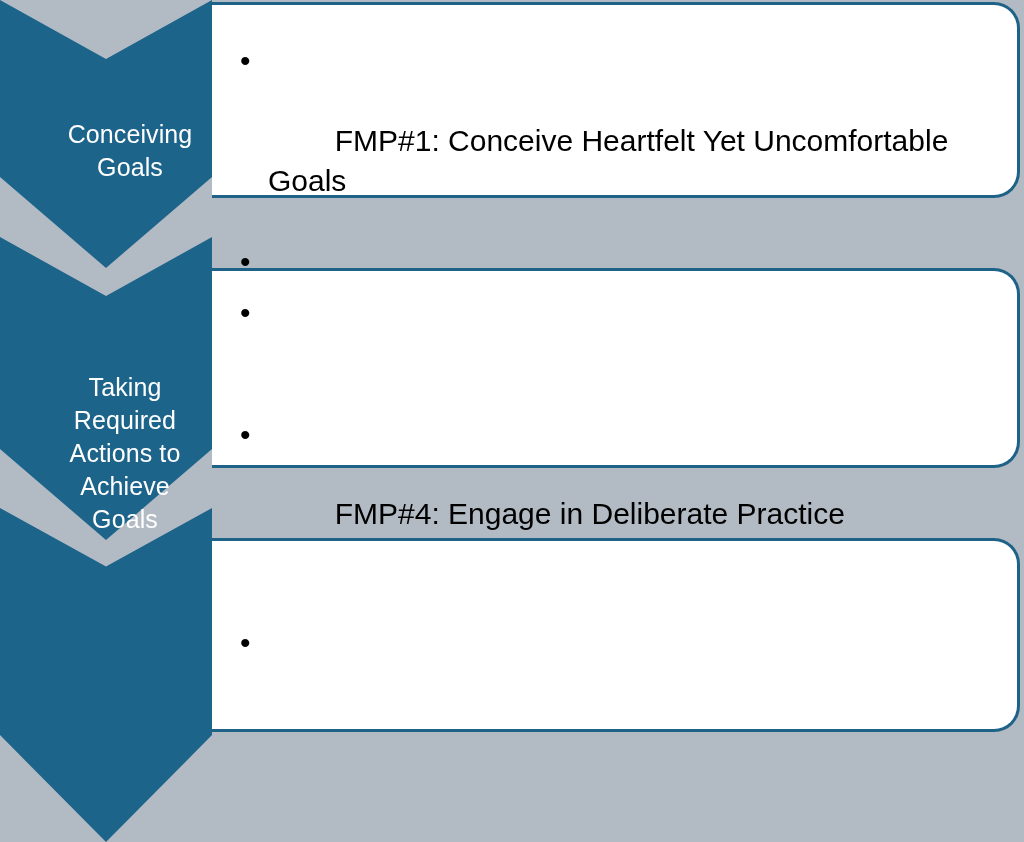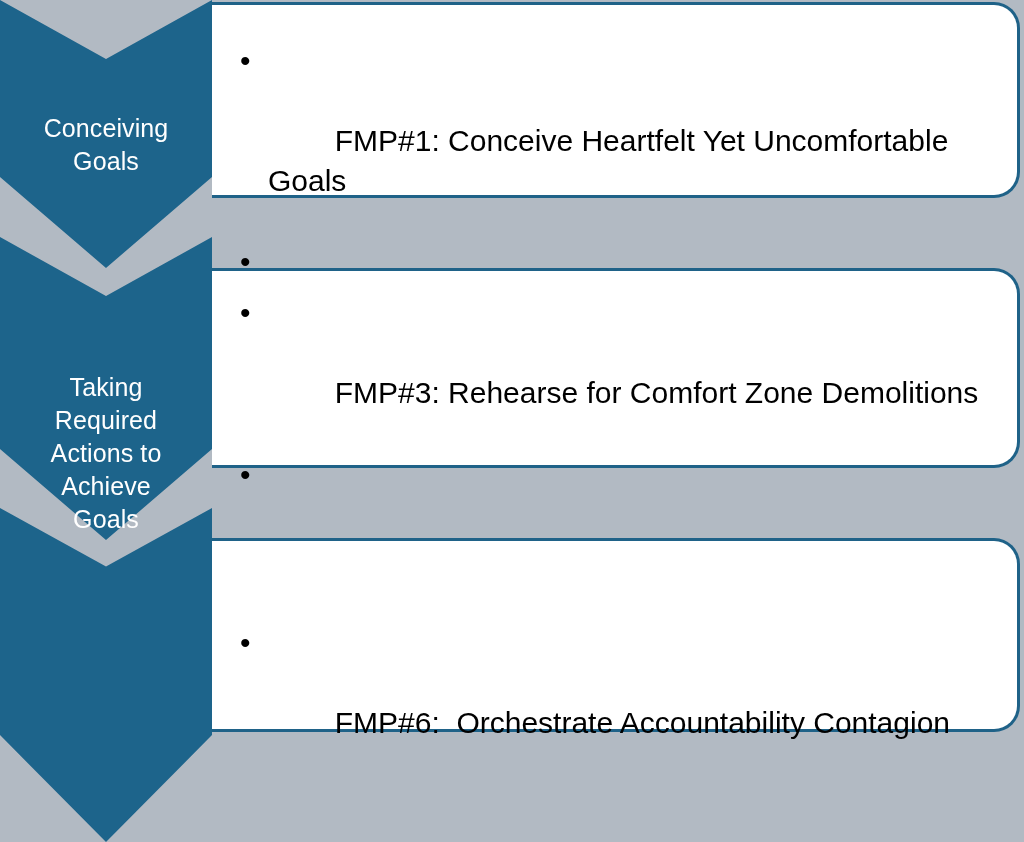--- a/index.html
+++ b/index.html
@@ -59,21 +59,21 @@
     left: 0;
     width: 212px;
     text-align: center;
     color: #ffffff;
     font-size: 25px;
     line-height: 1.32;
     font-family: "Liberation Sans", sans-serif;
     white-space: pre-line;
     letter-spacing: 0.1px;
   }
-  .lbl-1 { top: 112px; }
+  .lbl-1 { top: 118px; margin-left: 24px; }
   .lbl-2 { top: 371px; }
   .lbl-3 { top: 652px; }
 
   
   .content-box {
     position: absolute;
     background: #ffffff;
     border: 3px solid #1f6288;
     border-left: none;
     border-top-right-radius: 26px;
@@ -119,21 +119,21 @@
 
 <div id="stage" style="background: rgb(178, 186, 195);">
 
   <div class="chevron-layer">
     <div class="chevron chev-1" style="background: rgb(29, 100, 139);"></div>
     <div class="chevron chev-2" style="background: rgb(29, 100, 139);"></div>
     <div class="chevron chev-3" style="background: rgb(29, 100, 139);"></div>
 
     <div class="chev-label lbl-1" style="color: rgb(255, 255, 255);">Conceiving
 Goals</div>
-    <div class="chev-label lbl-2" style="color: rgb(255, 255, 255);">Taking
+    <div class="chev-label lbl-2" style="color: rgb(255, 255, 255); padding-left: 19px;">Taking
 Required
 Actions to
 Achieve
 Goals</div>
   </div>
 
   <div class="content-box box-1" style="border-color: rgb(31, 98, 136); background: rgb(255, 255, 255);">
     <ul class="bullets">
       <li class="bullet" style="color: rgb(0, 0, 0);">
         <span class="dot">•</span>
@@ -143,35 +143,33 @@
         <span class="dot">•</span>
         <span>FMP#2: Declare No Matter What Commitments</span>
       </li>
     </ul>
   </div>
 
   <div class="content-box box-2" style="border-color: rgb(31, 98, 136); background: rgb(255, 255, 255);">
     <ul class="bullets">
       <li class="bullet" style="color: rgb(0, 0, 0);">
         <span class="dot">•</span>
-        <span>FMP#3: Rehearse for Comfort Zone Demolitions</span>
       </li>
       <li class="bullet" style="color: rgb(0, 0, 0);">
         <span class="dot">•</span>
         <span>FMP#4: Engage in Deliberate Practice</span>
       </li>
       <li class="bullet" style="color: rgb(0, 0, 0);">
         <span class="dot">•</span>
         <span>FMP#5: Generate Extreme Accountability</span>
       </li>
     </ul>
   </div>
 
   <div class="content-box box-3" style="border-color: rgb(31, 98, 136); background: rgb(255, 255, 255);">
     <ul class="bullets">
       <li class="bullet" style="color: rgb(0, 0, 0);">
         <span class="dot">•</span>
-        <span>FMP#6:  Orchestrate Accountability Contagion</span>
       </li>
     </ul>
   </div>
 
 </div>
 
 </body></html>

